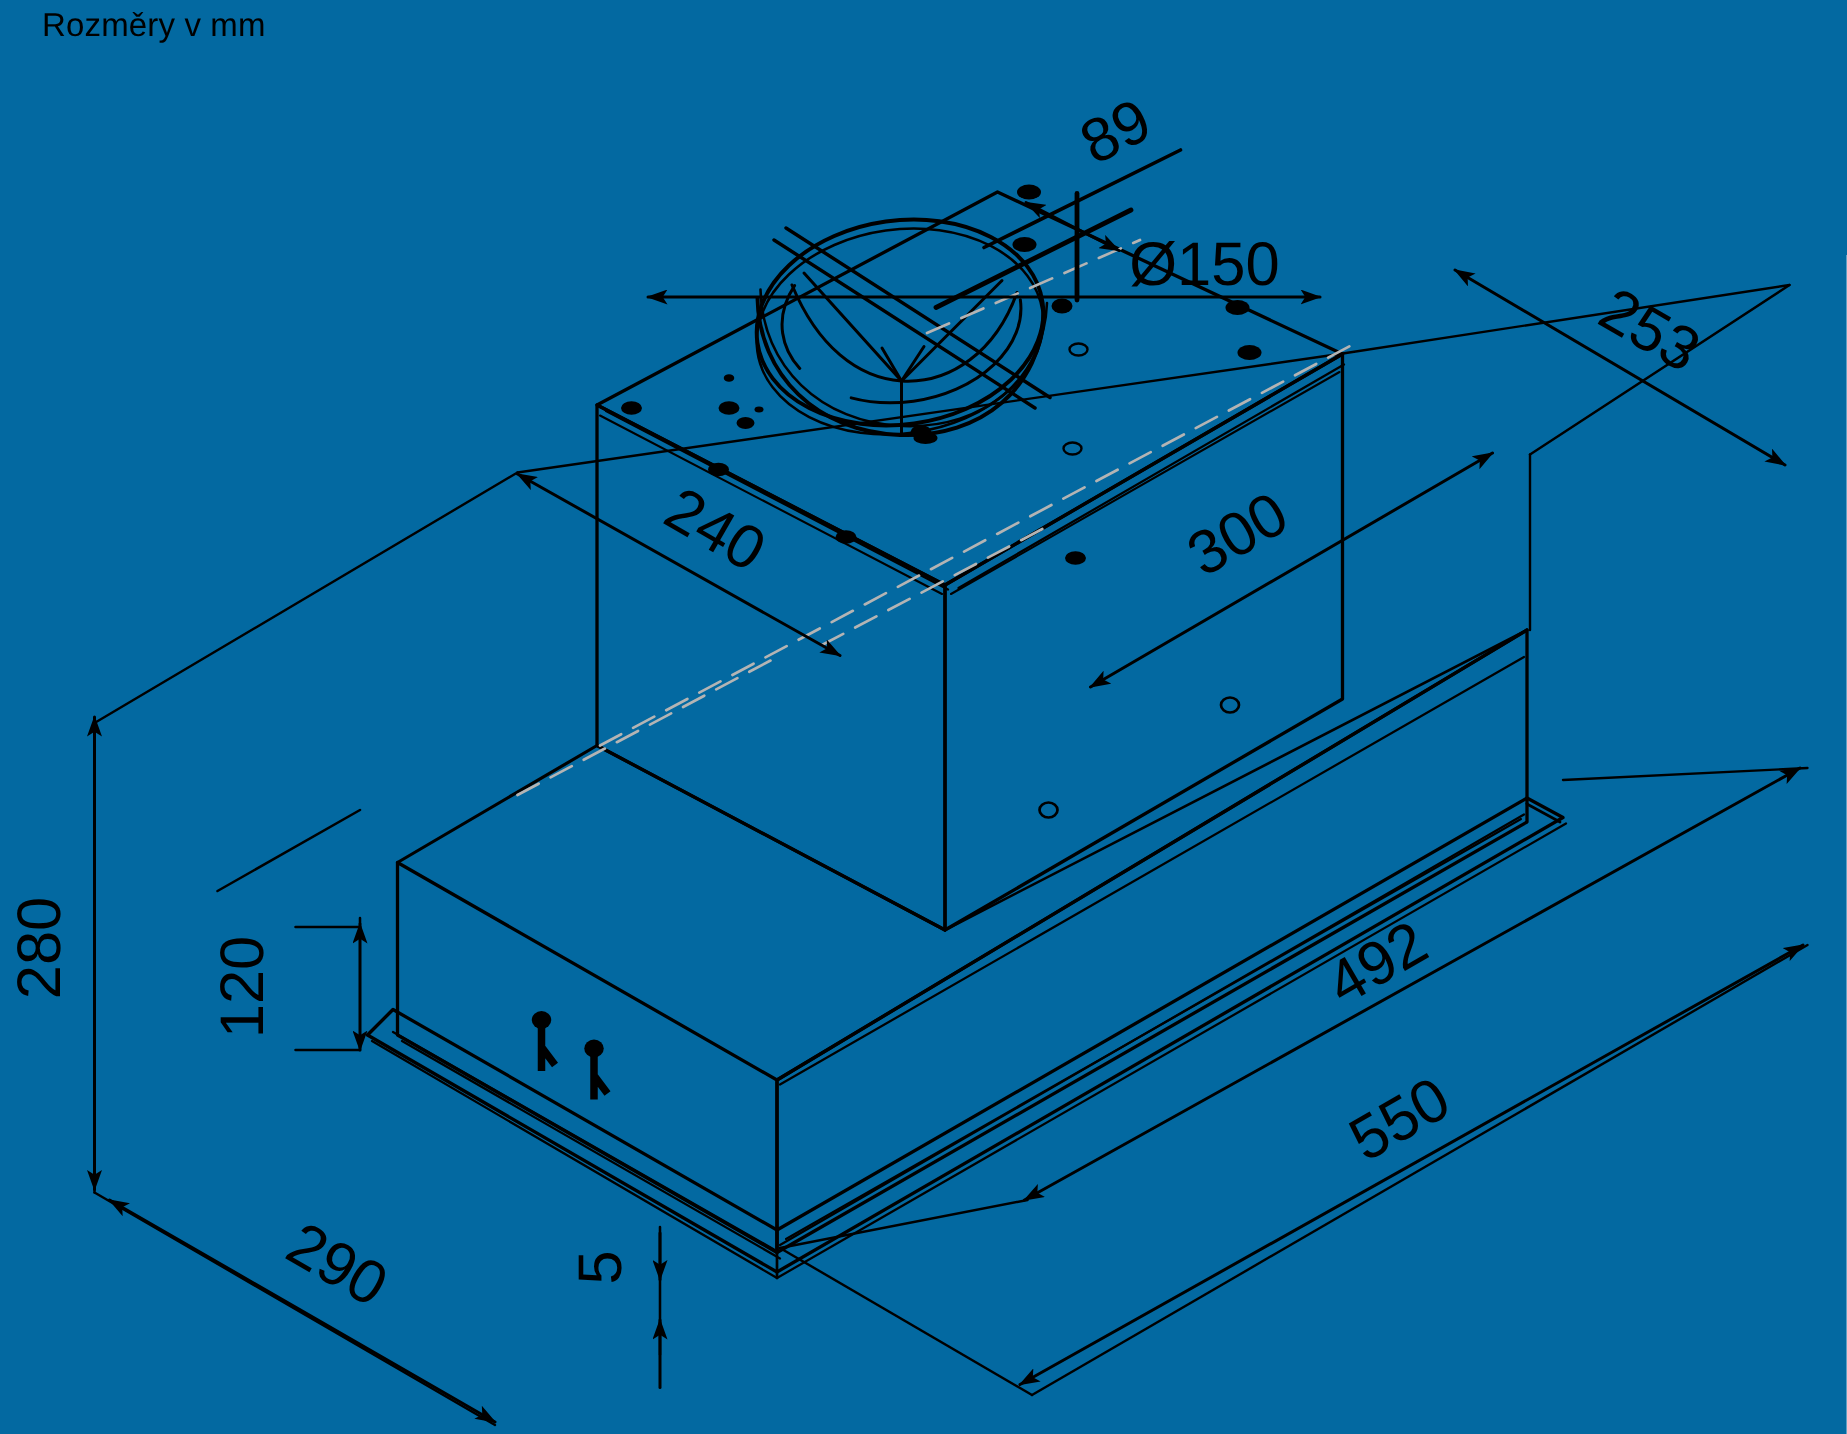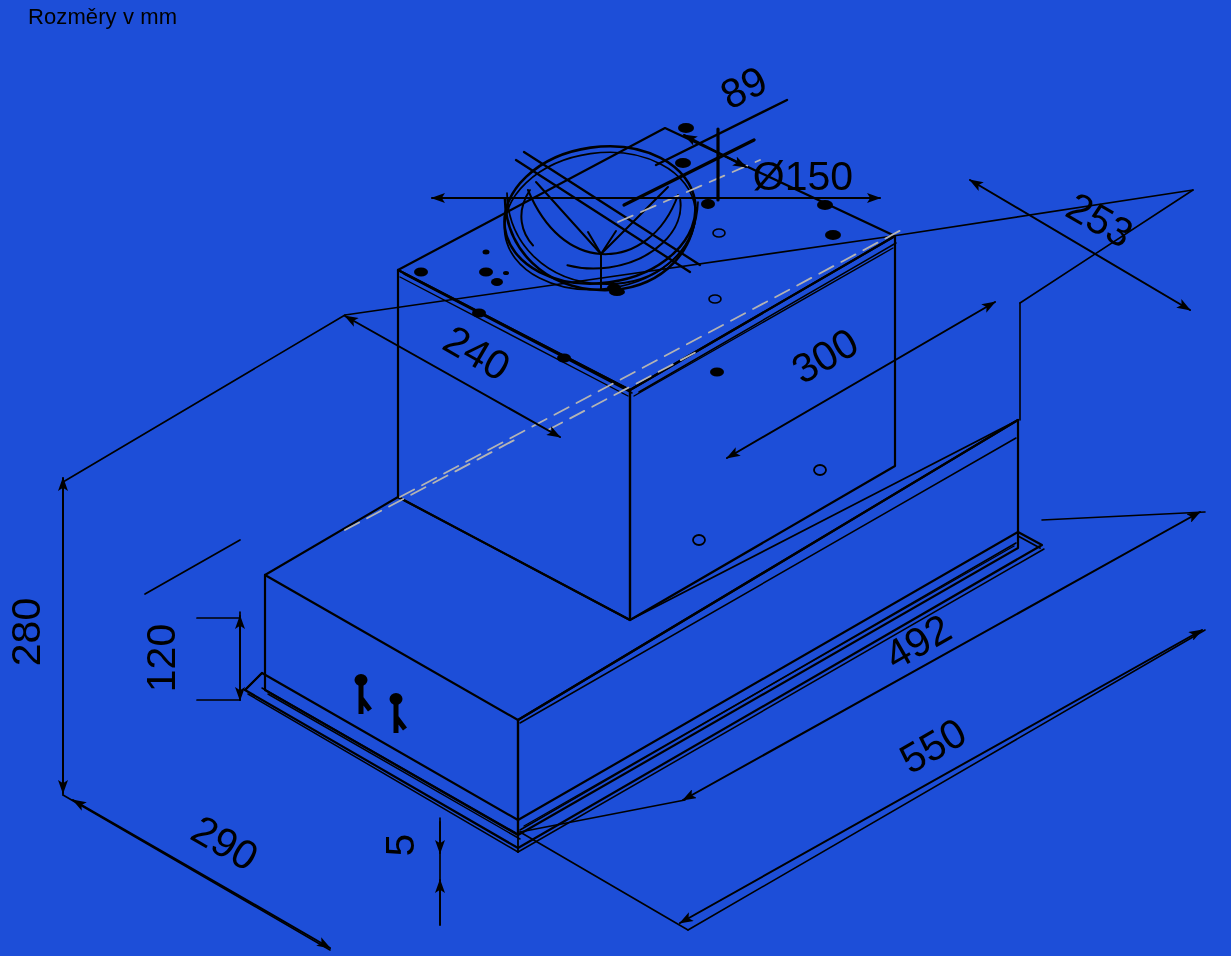--- a/index.html
+++ b/index.html
@@ -11,21 +11,21 @@
     width: 1231px;
     height: 956px;
     font-family: "Liberation Sans", sans-serif;
     overflow: hidden;
     position: relative;
   }
   #drawing-root {
     position: relative;
     width: 1231px;
     height: 956px;
-    background: #1d4ed8;
+    background: #0369a1;
   }
   #page-title {
     position: absolute;
     left: 28px;
     top: 4px;
     font-family: "Liberation Sans", sans-serif;
     font-size: 22px;
     color: #000000;
     letter-spacing: 0.1px;
     white-space: nowrap;

